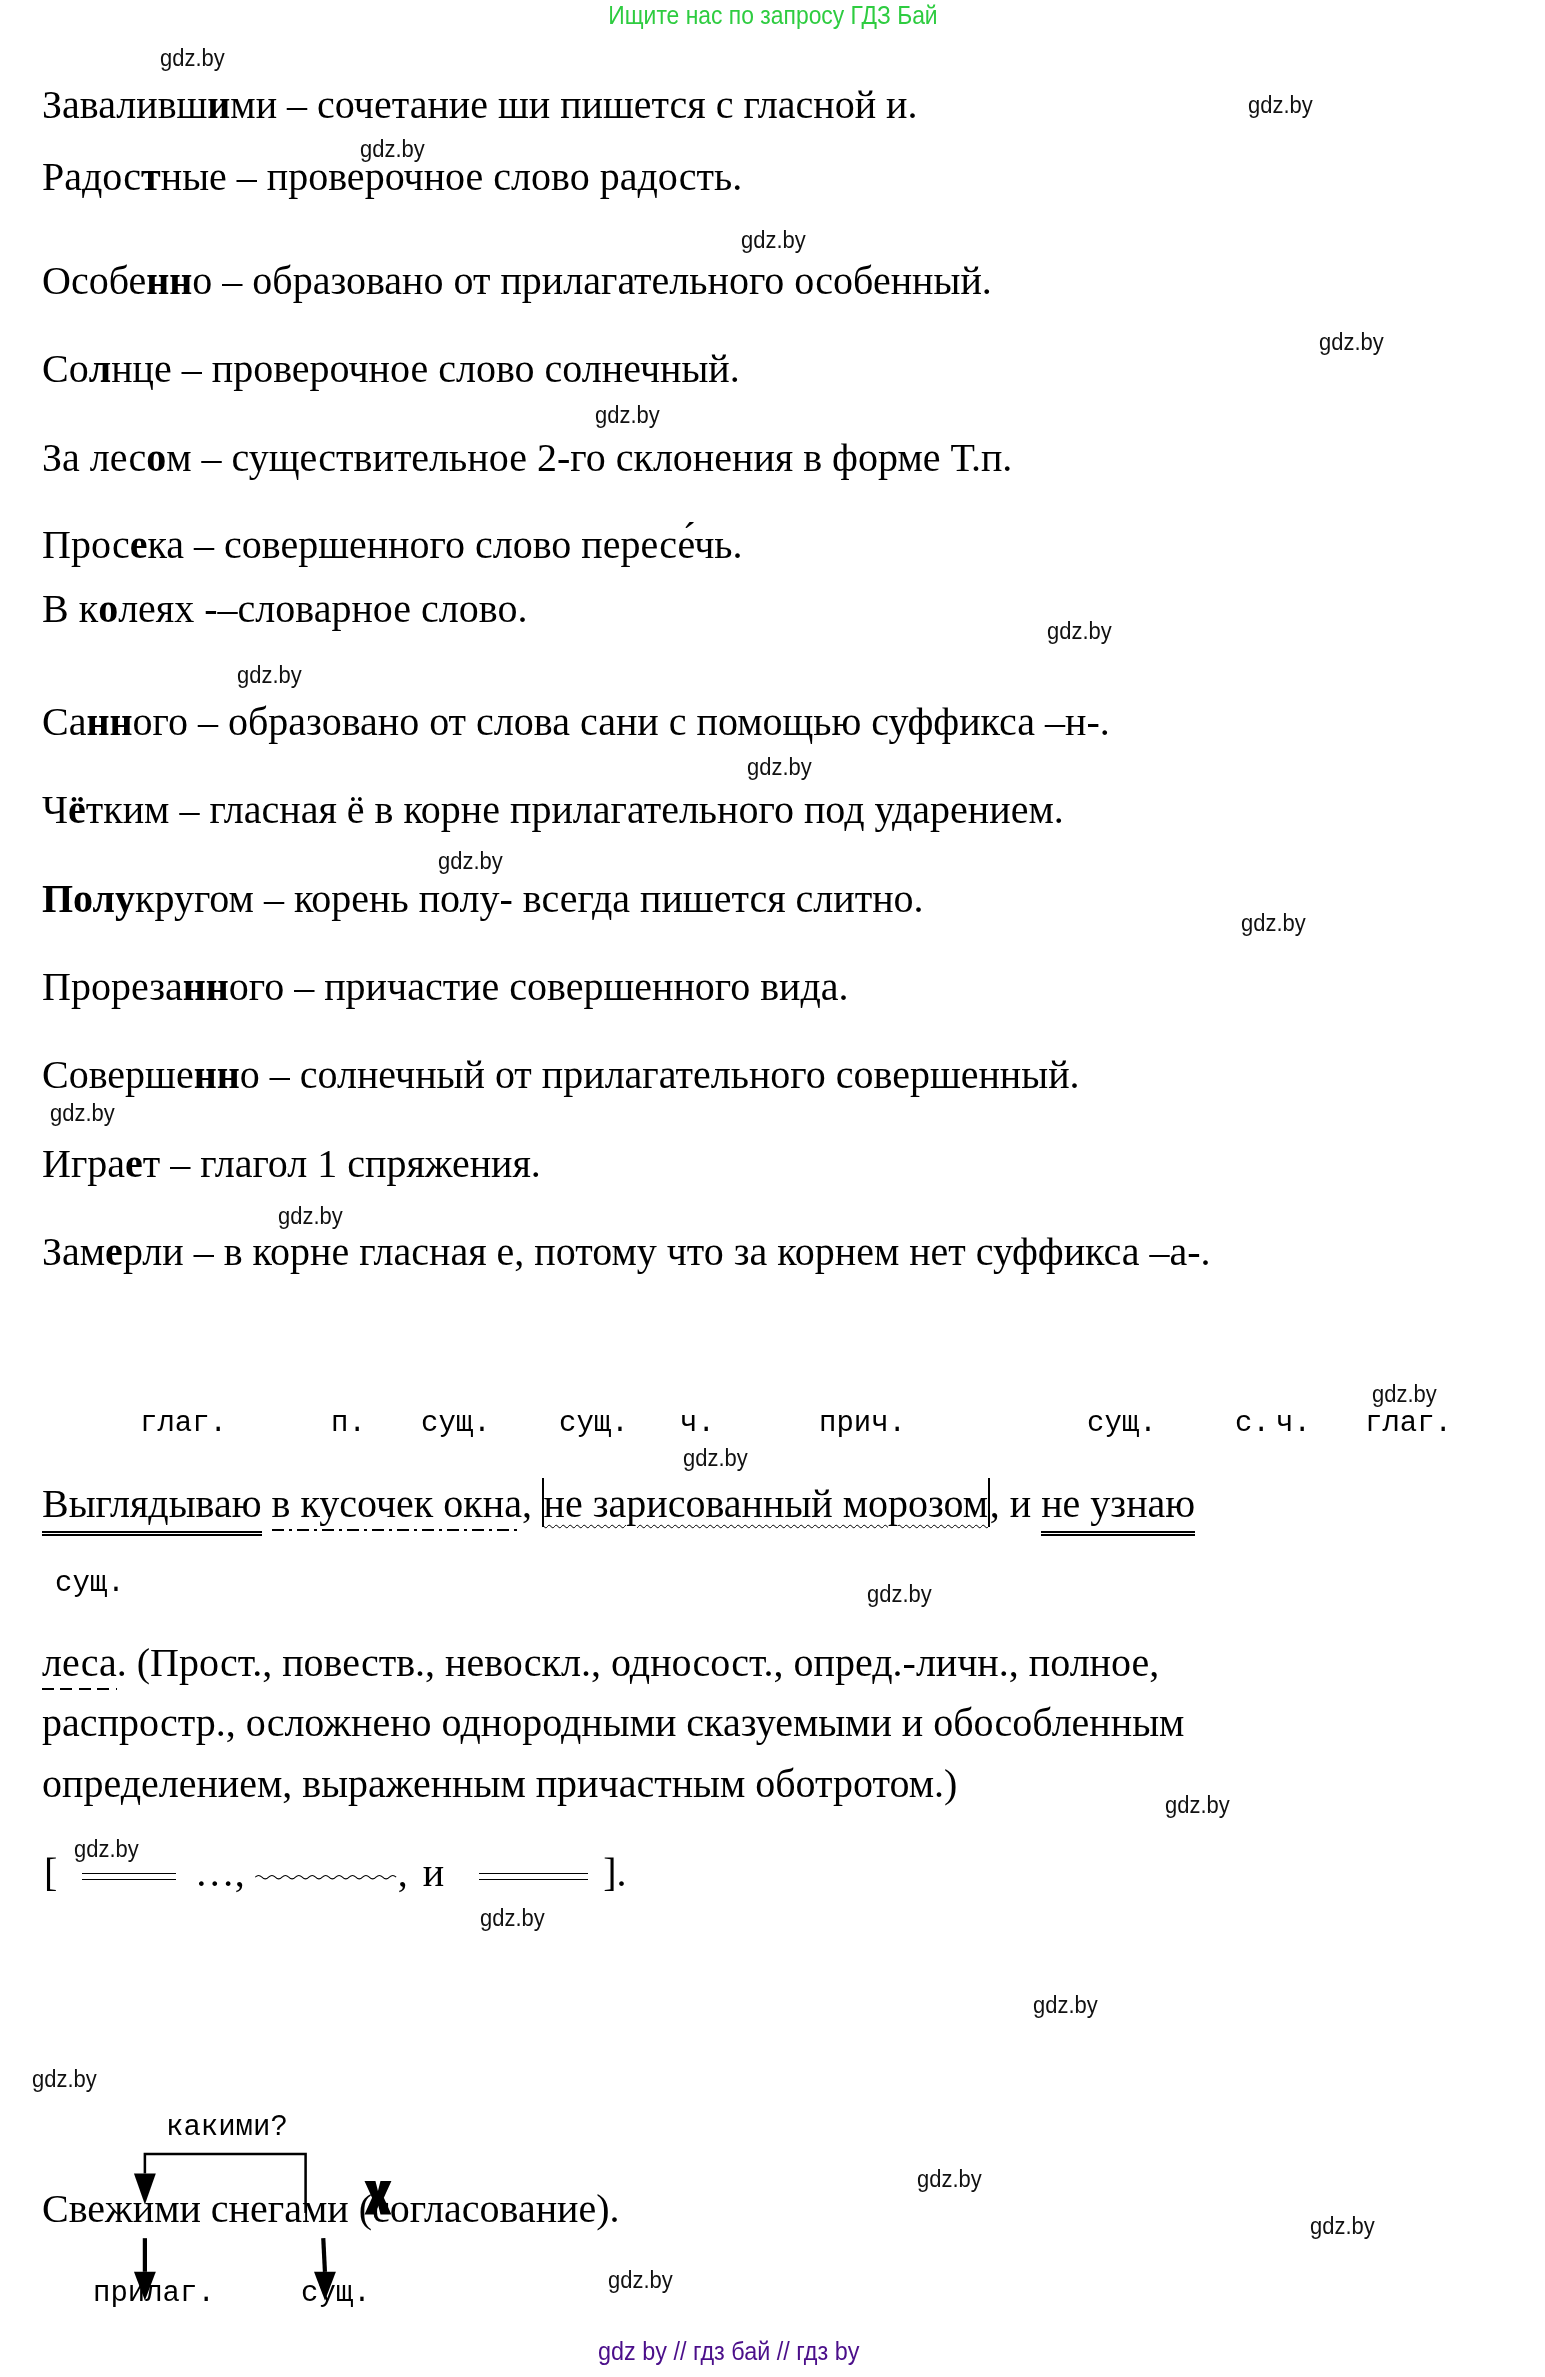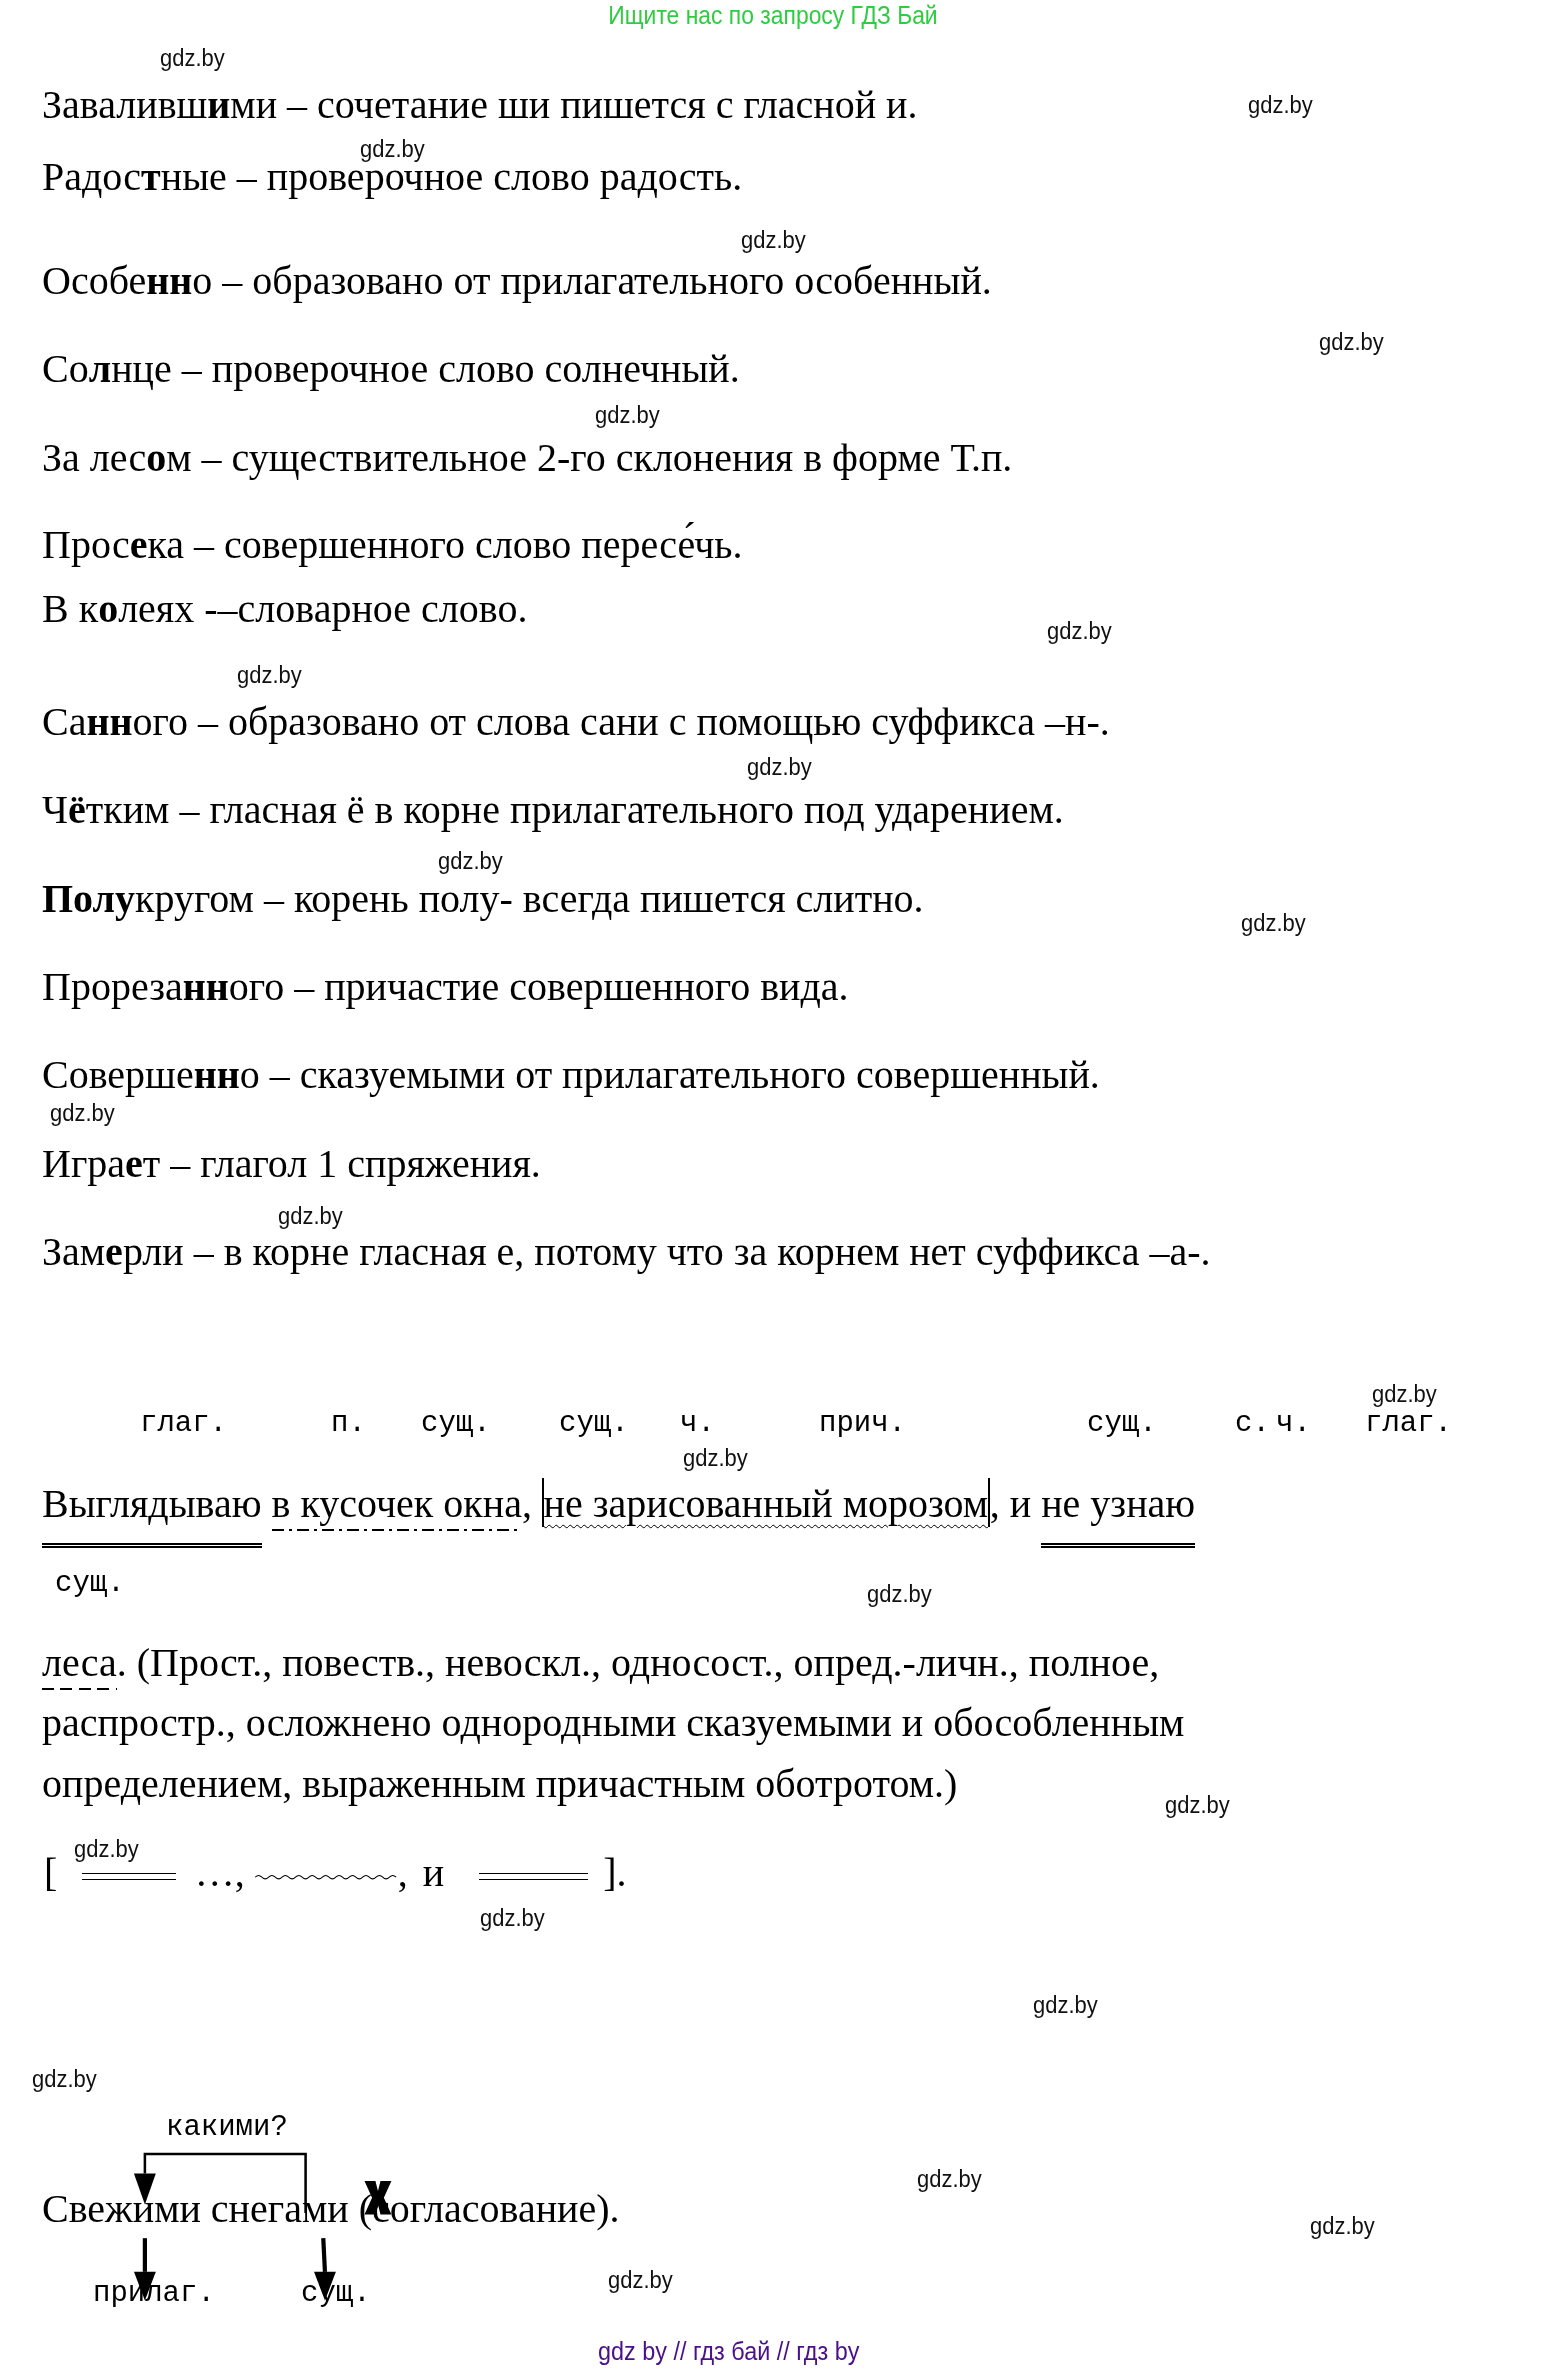--- a/index.html
+++ b/index.html
@@ -3,21 +3,21 @@
 <meta charset="utf-8">
 <style>
   html, body { margin:0; padding:0; background:#ffffff; }
   body { width:1546px; height:2377px; position:relative; overflow:hidden; font-family:"Liberation Serif", serif; color:#000; }
   .abs { position:absolute; white-space:nowrap; }
   .header { top:0; left:0; width:1546px; text-align:center; font-family:"Liberation Sans", sans-serif; font-size:26px; color:#2ecc40; line-height:30px; transform:scaleX(0.88); }
   .wm { font-family:"Liberation Sans", sans-serif; font-size:24.4px; color:#111; line-height:27px; transform:scaleX(0.9); transform-origin:left top; }
   .line { font-size:40px; line-height:50px; left:42px; }
   .line b { font-weight:bold; }
   .pos { font-size:29px; line-height:34px;font-family:Liberation Mono, monospace; }
-  .dbl { border-bottom:5px double #000; padding-bottom:17px;margin-top:18px; }
+  .dbl { border-bottom:5px double #000; padding-bottom:5px;margin-top:18px; }
   .dashdot { background-image: repeating-linear-gradient(90deg,#000 0 11.8px,transparent 11.8px 17px,#000 17px 20px,transparent 20px 25px); background-size:100% 2.5px; background-repeat:no-repeat; background-position:0 100%; padding-bottom:5px; }
   .dashed { background-image: repeating-linear-gradient(90deg,#000 0 11.8px,transparent 11.8px 18.5px); background-size:100% 2.5px; background-repeat:no-repeat; background-position:0 100%; padding-bottom:5px; }
   .wavy { text-decoration: underline wavy #000; text-decoration-thickness:0.8px; text-underline-offset:6.7px; }
   .bar { display:inline-block; width:1.7px; height:49px; background:#000; vertical-align:-10px; }
   .footer { font-family:"Liberation Sans", sans-serif; font-size:26px; color:#4b0f8a; line-height:30px; transform:scaleX(0.9); transform-origin:left top; }
   .scheme-dbl { display:inline-block; height:5px; border-top:1.7px solid #000; border-bottom:1.7px solid #000; vertical-align:middle; }
   .scheme-wavy { display:inline-block; width:143px; height:8.4px; vertical-align:middle; }
 </style>
 </head>
 <body>
@@ -54,21 +54,21 @@
   <div class="abs line" style="top:152px"><span>Радос</span><b>т</b><span>ные</span><span> – проверочное слово радость.</span></div>
   <div class="abs line" style="top:256px"><span>Особе</span><b>нн</b><span>о</span><span> – образовано от прилагательного особенный.</span></div>
   <div class="abs line" style="top:344px"><span>Со</span><b>л</b><span>нце</span><span> – проверочное слово солнечный.</span></div>
   <div class="abs line" style="top:433px"><span>За лес</span><b>о</b><span>м</span><span> – существительное 2-го склонения в форме Т.п.</span></div>
   <div class="abs line" style="top:520px"><span>Прос</span><b>е</b><span>ка</span><span> – совершенного слово пересе́чь.</span></div>
   <div class="abs line" style="top:584px"><span>В к</span><b>о</b><span>леях</span><span> -–словарное слово.</span></div>
   <div class="abs line" style="top:697px"><span>Са</span><b>нн</b><span>ого</span><span> – образовано от слова сани с помощью суффикса –н-.</span></div>
   <div class="abs line" style="top:785px"><span>Ч</span><b>ё</b><span>тким</span><span> – гласная ё в корне прилагательного под ударением.</span></div>
   <div class="abs line" style="top:874px"><span></span><b>Полу</b><span>кругом</span><span> – корень полу- всегда пишется слитно.</span></div>
   <div class="abs line" style="top:962px"><span>Прореза</span><b>нн</b><span>ого</span><span> – причастие совершенного вида.</span></div>
-  <div class="abs line" style="top:1050px"><span>Соверше</span><b>нн</b><span>о</span><span> – сказуемыми от прилагательного совершенный.</span></div>
+  <div class="abs line" style="top:1050px"><span>Соверше</span><b>нн</b><span>о</span><span> – солнечный от прилагательного совершенный.</span></div>
   <div class="abs line" style="top:1139px"><span>Игра</span><b>е</b><span>т</span><span> – глагол 1 спряжения.</span></div>
   <div class="abs line" style="top:1227px"><span>Зам</span><b>е</b><span>рли</span><span> – в корне гласная е, потому что за корнем нет суффикса –а-.</span></div>
 </div>
 
 <div>
   <div class="abs pos" style="left:140px;top:1407px">глаг.</div>
   <div class="abs pos" style="left:331px;top:1407px">п.</div>
   <div class="abs pos" style="left:421px;top:1407px">сущ.</div>
   <div class="abs pos" style="left:559px;top:1407px">сущ.</div>
   <div class="abs pos" style="left:680px;top:1407px">ч.</div>

